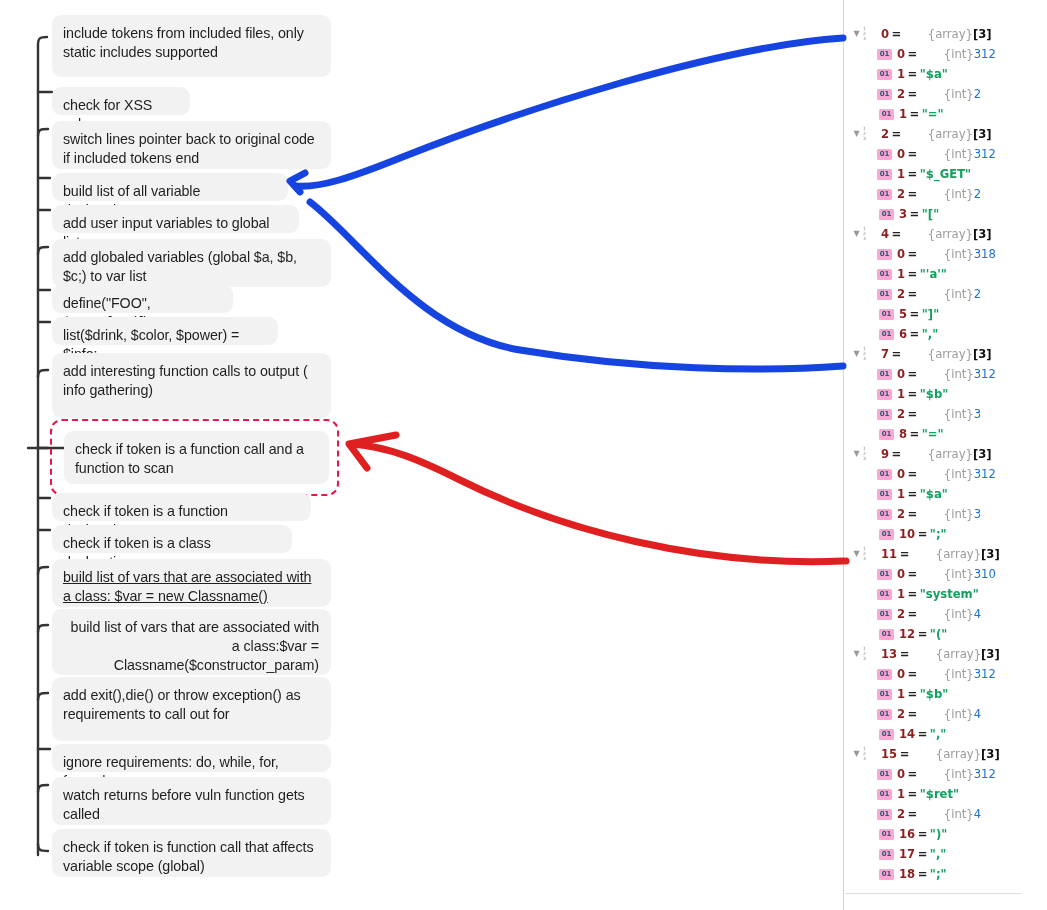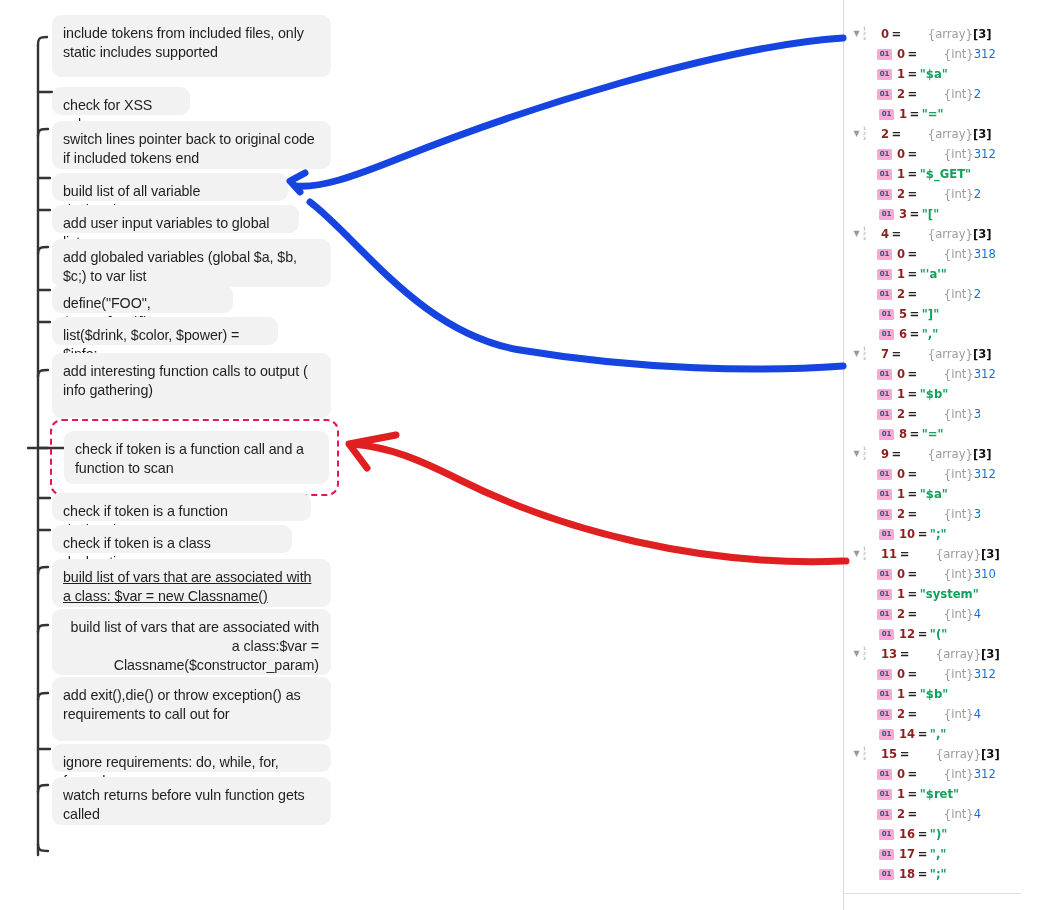--- a/index.html
+++ b/index.html
@@ -166,20 +166,21 @@
       <div class="mm-node" style="top: 344px; left: 52px; width: 279px; height: 65px;">add interesting function calls to output ( info gathering)</div>
       <div class="mm-highlight" style="left: 50px; top: 410px; width: 289px; height: 77px;"></div>
       <div class="mm-node" style="top: 422px; left: 64px; width: 265px; height: 53px;">check if token is a function call and a function to scan</div>
       <div class="mm-node" style="top: 484px; left: 52px; width: 259px; height: 28px;">check if token is a function declaration</div>
       <div class="mm-node" style="top: 516px; left: 52px; width: 240px; height: 28px;"> check if token is a class declaration</div>
       <div class="mm-node" style="top: 550px; left: 52px; width: 279px; height: 48px; text-decoration: underline;">build list of vars that are associated with a class: $var = new Classname()</div>
       <div class="mm-node" style="top: 600px; left: 52px; width: 279px; height: 66px; text-align: right;">build list of vars that are associated with a class:$var = Classname($constructor_param)</div>
       <div class="mm-node" style="top: 668px; left: 52px; width: 279px; height: 64px;">add exit(),die() or throw exception() as requirements to call out for</div>
       <div class="mm-node" style="top: 735px; left: 52px; width: 279px; height: 28px;">ignore requirements: do, while, for, foreach</div>
       <div class="mm-node" style="top: 768px; left: 52px; width: 279px; height: 48px;">watch returns before vuln function gets called</div>
+      <div class="mm-node" style="top: 820px; left: 52px; width: 279px; height: 48px;">check if token is function call that affects variable scope (global)</div>
     </div>
 </div>
 
 <div id="debug-panel">
   <div id="debug-rows">
       <div class="dbg-row lvl1">
         <span class="caret">▼</span>
         <span class="icon-arr">
           <b>1</b>
           <b>2</b>

